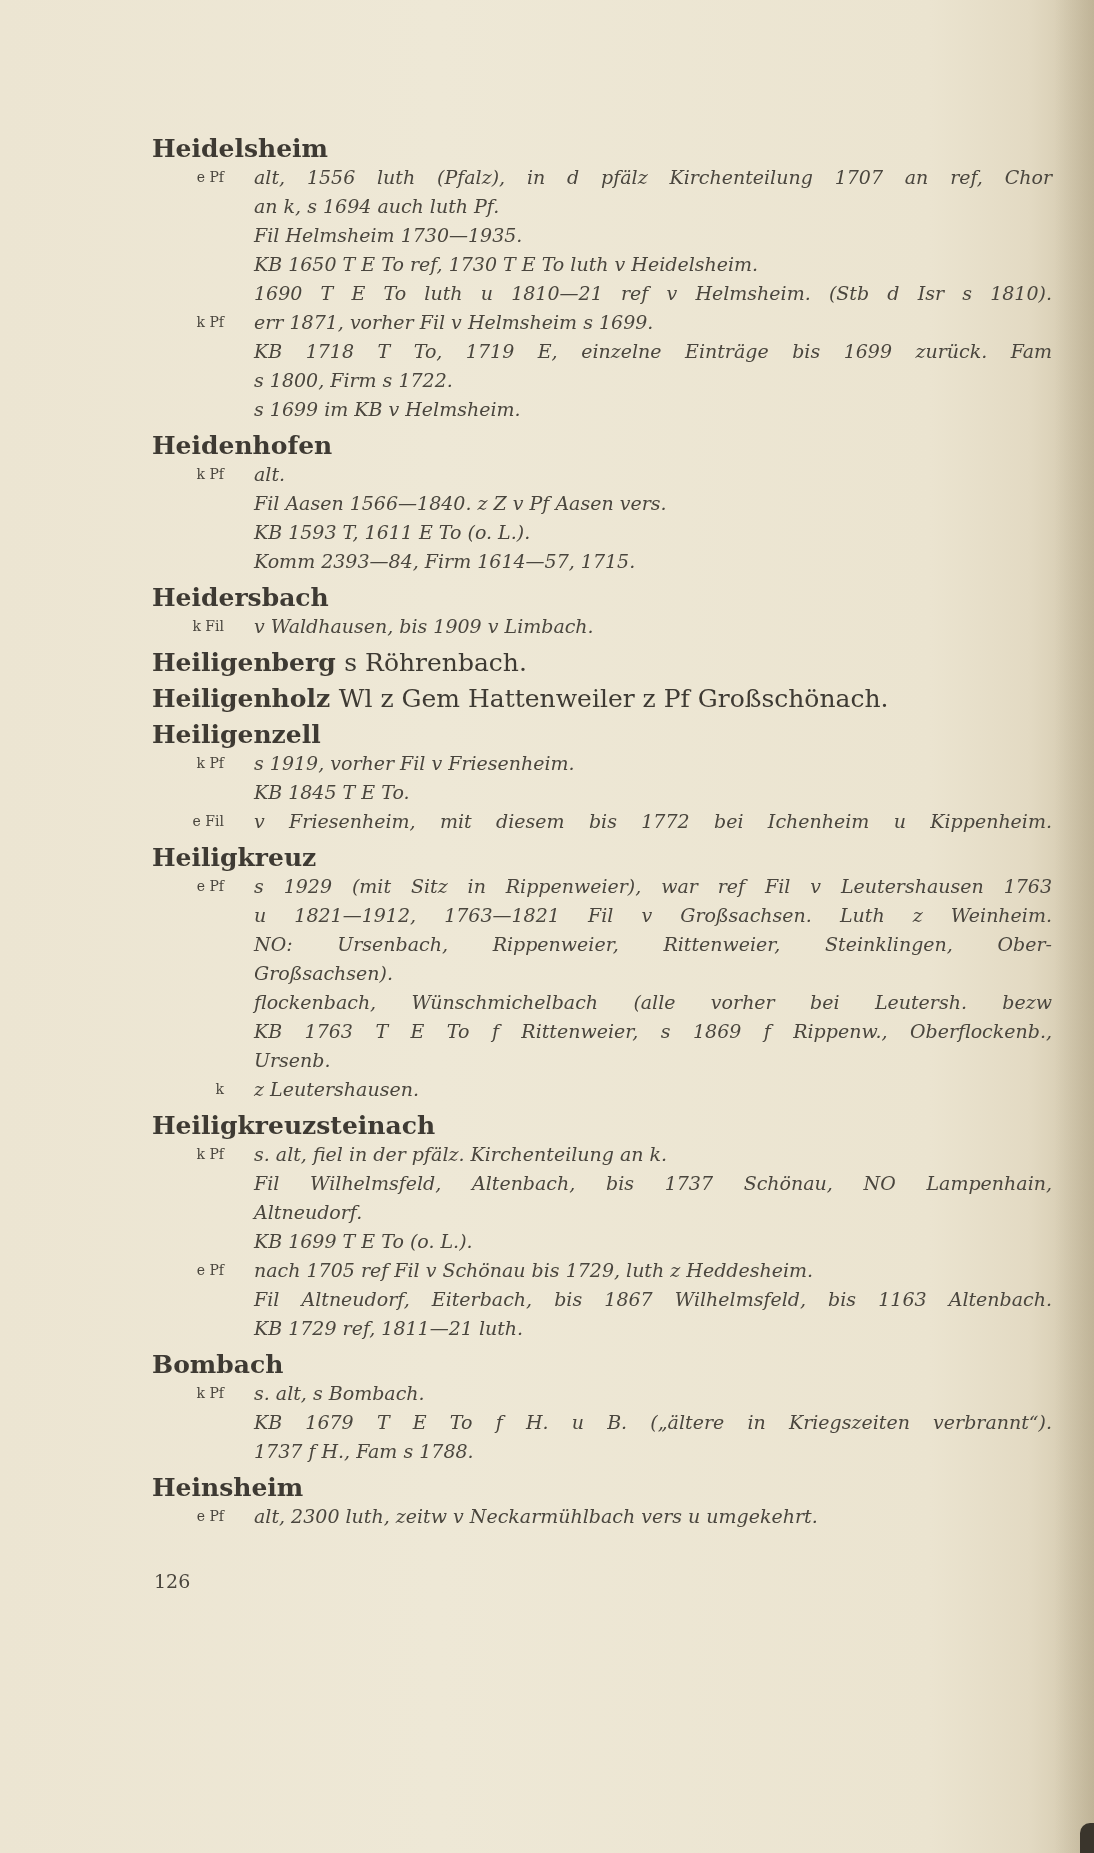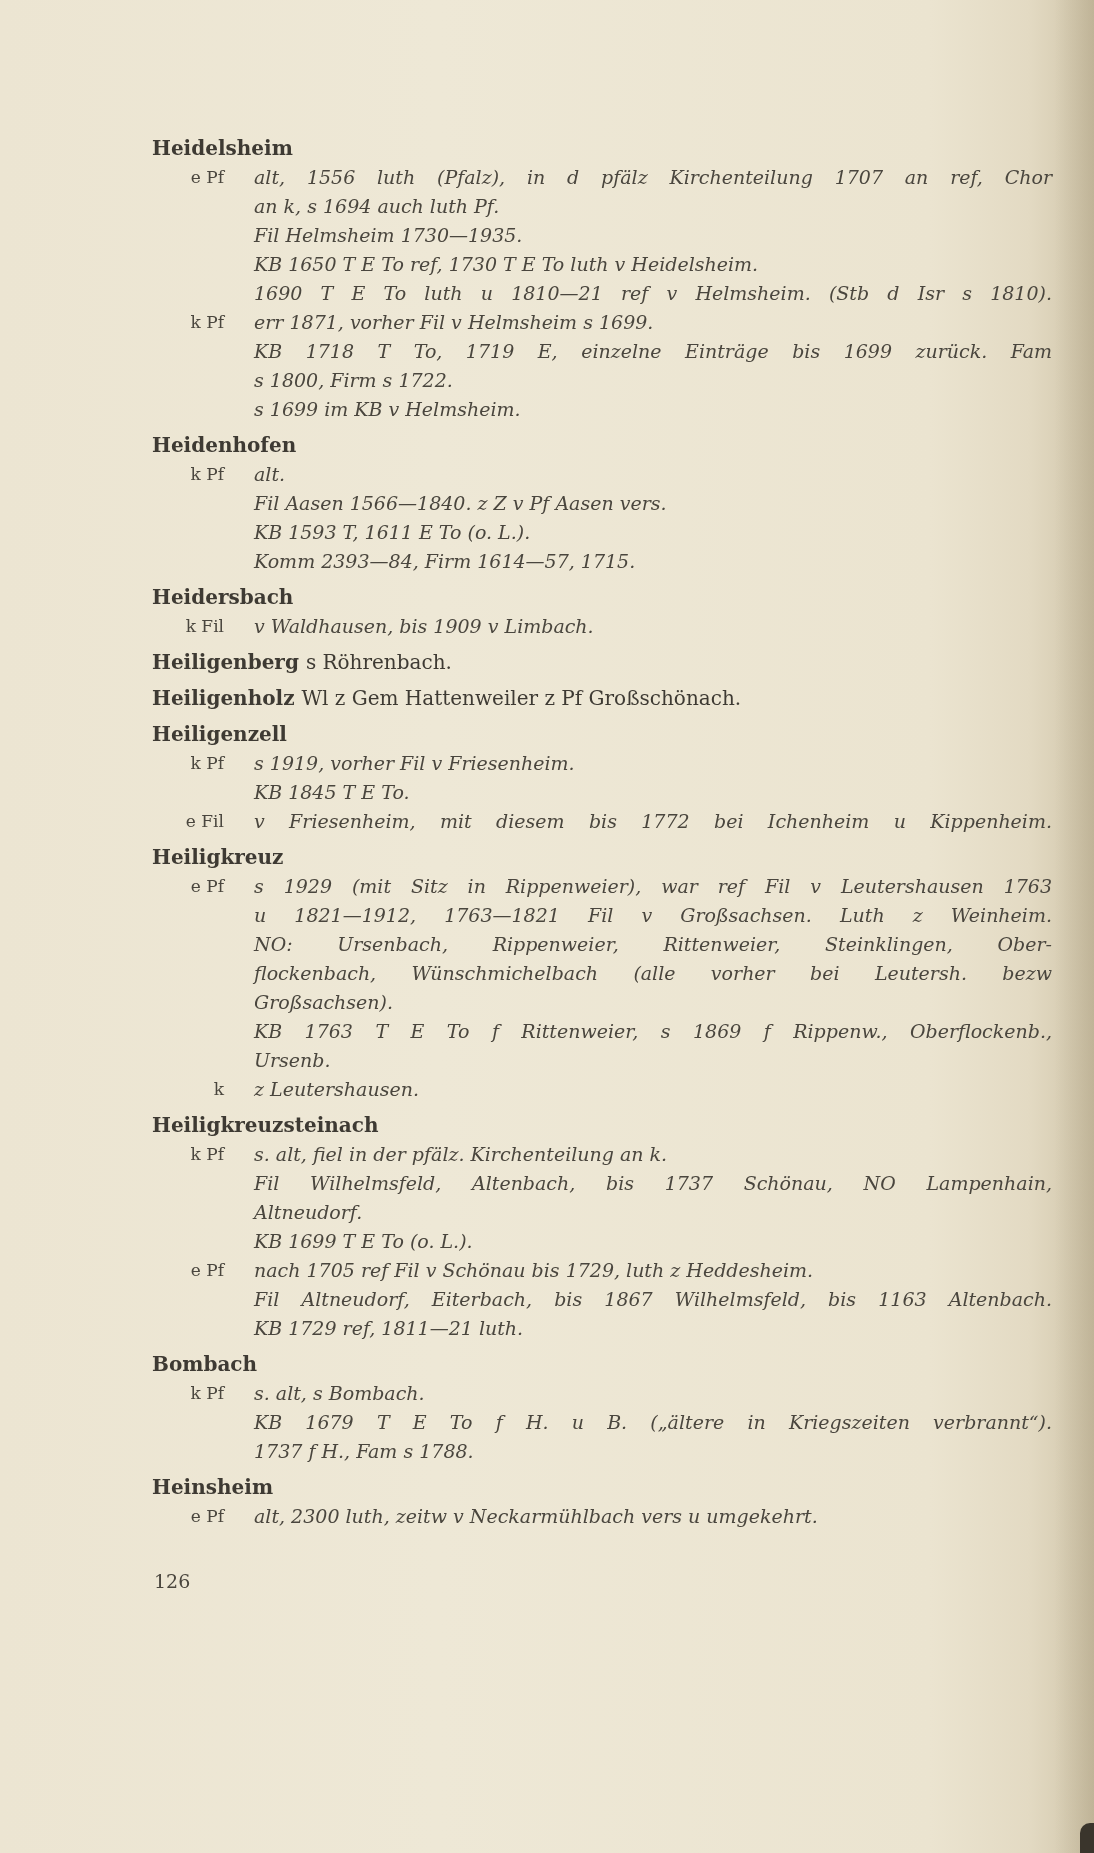--- a/index.html
+++ b/index.html
@@ -6,24 +6,24 @@
     body {
       width: 1094px; height: 1853px; overflow: hidden;
       background: linear-gradient(90deg, #ece5d2 0%, #eee8d6 40%, #ebe4d0 85%, #e3dac3 94%, #cfc4a8 100%);
       position: relative;
       font-family: "DejaVu Serif", "Liberation Serif", serif;
       color: #4a463e;
     }
     .page { position: absolute; left: 152px; top: 134px; width: 900px; }
     .entry { margin-top: 7px; }
     .entry:first-child { margin-top: 0; }
-    .hw { font-weight: bold; font-size: 20px; line-height: 29px; color: #3e3a33; white-space: nowrap; }
+    .hw { font-weight: bold; font-size: 25px; line-height: 29px; color: #3e3a33; white-space: nowrap; }
     .hw .inline { font-weight: normal; }
     .row { display: flex; font-size: 19px; line-height: 29px; }
-    .lbl { width: 72px; flex: 0 0 72px; text-align: right; padding-right: 30px; box-sizing: content-box; white-space: nowrap; font-size: 17px; }
+    .lbl { width: 72px; flex: 0 0 72px; text-align: right; padding-right: 30px; box-sizing: content-box; white-space: nowrap; font-size: 14px; }
     .txt { flex: 1; width: 795px; }
     .ln { display: block; text-align: justify; text-align-last: justify; white-space: nowrap; font-style: italic; }
     .ln.short { text-align-last: left; }
     .pgno { position: absolute; left: 154px; top: 1570px; font-size: 19px; color: #4a463e; }
     .edge { position: absolute; right: 0; top: 0; width: 40px; height: 1853px;
       background: linear-gradient(90deg, rgba(0,0,0,0) 0%, rgba(120,105,75,0.18) 100%); }
     .blot { position: absolute; right: 0; bottom: 0; width: 14px; height: 30px; background: #3a352c; border-top-left-radius: 10px; }
   </style>
 </head>
 <body>
@@ -95,22 +95,22 @@
       </div>
     </div>
     <div class="entry">
       <div class="hw"><span>Heiligkreuz</span></div>
       <div class="row">
         <div class="lbl">e Pf</div>
         <div class="txt">
           <span class="ln">s 1929 (mit Sitz in Rippenweier), war ref Fil v Leutershausen 1763</span>
           <span class="ln">u 1821—1912, 1763—1821 Fil v Großsachsen. Luth z Weinheim.</span>
           <span class="ln">NO: Ursenbach, Rippenweier, Rittenweier, Steinklingen, Ober-</span>
+          <span class="ln short">Großsachsen).</span>
           <span class="ln">flockenbach, Wünschmichelbach (alle vorher bei Leutersh. bezw</span>
-          <span class="ln short">Großsachsen).</span>
           <span class="ln">KB 1763 T E To f Rittenweier, s 1869 f Rippenw., Oberflockenb.,</span>
           <span class="ln short">Ursenb.</span>
         </div>
       </div>
       <div class="row">
         <div class="lbl">k</div>
         <div class="txt">
           <span class="ln short">z Leutershausen.</span>
         </div>
       </div>

